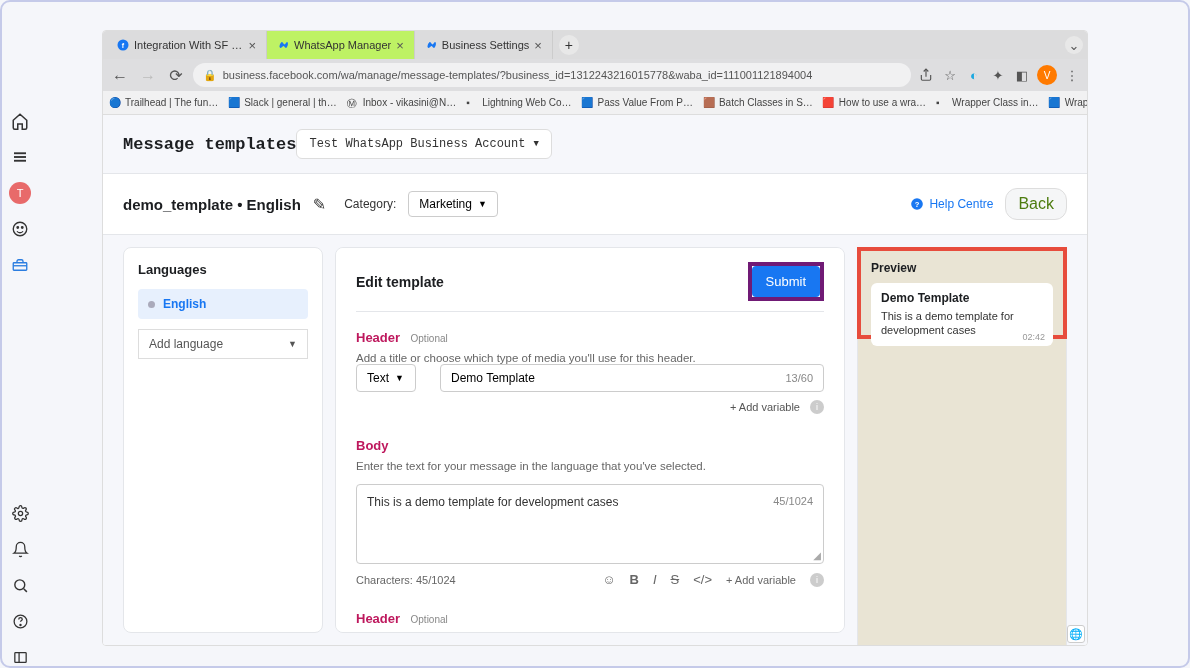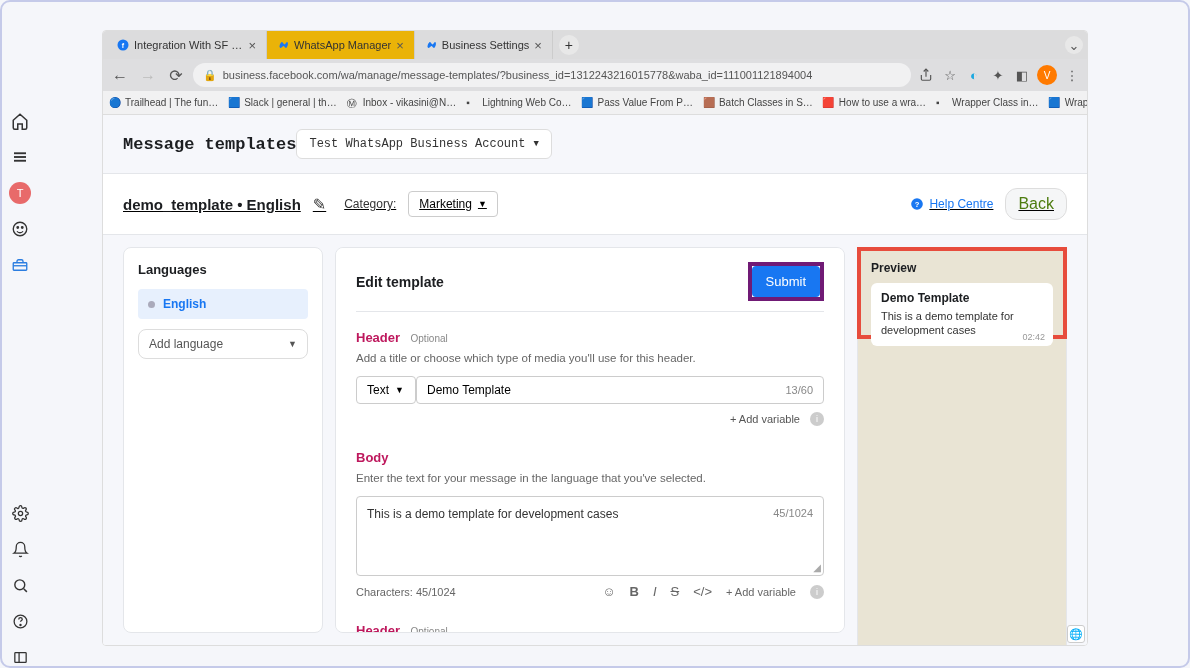--- a/index.html
+++ b/index.html
@@ -1,20 +1,20 @@
 <!DOCTYPE html>
 <html><head>
 <meta charset="utf-8">
 <style>
 * { box-sizing: border-box; margin: 0; padding: 0; }
 body { font-family: -apple-system, BlinkMacSystemFont, "Segoe UI", Helvetica, Arial, sans-serif; background: #f5f6fa; width: 1190px; height: 668px; overflow: hidden; position: relative; border: 2px solid #c5cae9; border-radius: 10px; }
 .browser-frame { position: absolute; left: 100px; top: 28px; right: 100px; bottom: 20px; background: #fff; border: 1px solid #ddd; border-radius: 4px; overflow: hidden; }
 .tabbar { display: flex; align-items: center; background: #dcdcdd; height: 28px; padding: 0 4px; font-size: 11px; }
 .tab { display: flex; align-items: center; gap: 5px; padding: 0 10px; height: 100%; border-right: 1px solid #ccc; cursor: pointer; max-width: 160px; }
-.tab.active { background: #eab308; }
+.tab.active { background: #bef264; }
 .tab-favicon { width: 12px; height: 12px; flex-shrink: 0; }
 .tab-title { white-space: nowrap; overflow: hidden; text-overflow: ellipsis; flex: 1; color: #333; }
 .tab-close { color: #555; font-size: 13px; cursor: pointer; }
 .new-tab { width: 20px; height: 20px; border-radius: 50%; background: #e8e8e8; display: flex; align-items: center; justify-content: center; margin-left: 6px; cursor: pointer; font-size: 14px; color: #333; }
 .toolbar { display: flex; align-items: center; height: 32px; background: #dedee0; padding: 0 6px; gap: 6px; }
 .nav-btn { width: 22px; height: 22px; display: flex; align-items: center; justify-content: center; color: #555; cursor: pointer; }
 .url-bar { flex: 1; background: #f1f1f2; border-radius: 14px; height: 24px; display: flex; align-items: center; padding: 0 10px; font-size: 11px; color: #555; gap: 6px; }
 .url-lock { color: #555; }
 .toolbar-icons { display: flex; gap: 6px; align-items: center; }
 .toolbar-ic { width: 18px; height: 18px; display: flex; align-items: center; justify-content: center; color: #555; cursor: pointer; font-size: 13px; }
@@ -23,45 +23,45 @@
 .bm-item { display: flex; align-items: center; gap: 4px; color: #444; cursor: pointer; white-space: nowrap; }
 .bm-icon { width: 12px; height: 12px; flex-shrink: 0; }
 .content-area { height: calc(100% - 84px); background: #f6f7fb; position: relative; overflow: hidden; }
 .rail { position: fixed; left: 0; top: 0; width: 40px; height: 668px; display: flex; flex-direction: column; align-items: center; padding-top: 110px; gap: 14px; }
 .rail-ic { width: 22px; height: 22px; display: flex; align-items: center; justify-content: center; color: #333; cursor: pointer; }
 .rail-sep { flex: 1; }
 .rail-avatar { width: 22px; height: 22px; border-radius: 50%; background: #e86a6a; color: #fff; font-size: 11px; display: flex; align-items: center; justify-content: center; }
 .page-header { display: flex; align-items: center; justify-content: flex-start; padding: 14px 20px; font-family: Liberation Mono, monospace; }
 .page-title { font-size: 17px; font-weight: 700; color: #1c1e21; }
 .account-dd { background: #fff; border: 1px solid #ddd; border-radius: 6px; padding: 7px 12px; font-size: 12px; color: #333; display: flex; align-items: center; gap: 8px; cursor: pointer; }
-.subheader { background: #fff; border-top: 1px solid #e4e6ea; border-bottom: 1px solid #e4e6ea; padding: 14px 20px; display: flex; align-items: center; justify-content: space-between; text-decoration: underline; }
+.subheader { background: #fff; border-top: 1px solid #e4e6ea; border-bottom: 1px solid #e4e6ea; padding: 14px 20px; display: flex; align-items: center; justify-content: space-between; }
 .sub-left { display: flex; align-items: center; gap: 12px; }
 .tpl-name { font-size: 15px; font-weight: 700; color: #1c1e21; }
 .edit-ic { color: #333; cursor: pointer; }
 .cat-label { font-size: 12px; color: #333; margin-left: 6px; }
 .cat-dd { border: 1px solid #ccc; border-radius: 4px; padding: 5px 10px; font-size: 12px; display: flex; align-items: center; gap: 6px; cursor: pointer; }
 .sub-right { display: flex; align-items: center; gap: 12px; }
 .help-link { color: #1877f2; font-size: 12px; display: flex; align-items: center; gap: 5px; cursor: pointer; }
 .back-btn { background: #f5f6f7; border: 1px solid #ddd; border-radius: 12px; padding: 6px 12px; font-size: 16px; color: #4d7c0f; cursor: pointer; }
 .body-grid { display: flex; gap: 12px; padding: 12px 20px; height: calc(100% - 120px); }
 .lang-panel { width: 200px; background: #fff; border: 1px solid #e4e6ea; border-radius: 8px; padding: 14px; }
 .lang-title { font-size: 13px; font-weight: 700; color: #1c1e21; margin-bottom: 12px; }
 .lang-chip { background: #e7f0fd; border-radius: 4px; padding: 8px 10px; display: flex; align-items: center; gap: 8px; cursor: pointer; }
 .lang-dot { width: 7px; height: 7px; border-radius: 50%; background: #aab; }
 .lang-name { color: #1877f2; font-weight: 600; font-size: 12px; }
-.add-lang { margin-top: 10px; border: 1px solid #ddd; border-radius: 8px; padding: 7px 10px; font-size: 12px; color: #555; display: flex; align-items: center; justify-content: space-between; cursor: pointer; }
+.add-lang { margin-top: 10px; border: 1px solid #ddd; border-radius: 0; padding: 7px 10px; font-size: 12px; color: #555; display: flex; align-items: center; justify-content: space-between; cursor: pointer; }
 .edit-panel { flex: 1; background: #fff; border: 1px solid #e4e6ea; border-radius: 8px; padding: 14px 20px; overflow-y: auto; }
 .edit-top { display: flex; align-items: center; justify-content: space-between; border-bottom: 1px solid #e4e6ea; padding-bottom: 10px; margin-bottom: 16px; }
 .edit-title { font-size: 14px; font-weight: 700; color: #1c1e21; }
 .submit-wrap { border: 4px solid #701a75; display: inline-block; }
 .submit-btn { background: #1877f2; color: #fff; border: none; border-radius: 4px; padding: 8px 14px; font-size: 13px; cursor: pointer; }
 .section-label { font-size: 13px; font-weight: 700; color: #be185d; display: inline-block; }
 .optional { font-size: 10px; color: #888; margin-left: 6px; }
 .section-help { font-size: 11.5px; color: #666; margin-top: 6px; }
-.header-row { display: flex; gap: 0; margin-top: 12px; justify-content: flex-end; }
+.header-row { display: flex; gap: 24px; margin-top: 0; justify-content: flex-end; }
 .type-dd { border: 1px solid #ccc; border-radius: 4px; padding: 6px 10px; font-size: 12px; display: flex; align-items: center; gap: 6px; cursor: pointer; min-width: 60px; }
 .text-input { flex: 1; border: 1px solid #ccc; border-radius: 4px; padding: 6px 10px; font-size: 12px; display: flex; align-items: center; justify-content: space-between; }
 .input-counter { font-size: 11px; color: #888; }
 .add-var-row { display: flex; justify-content: flex-end; align-items: center; gap: 10px; margin-top: 8px; font-size: 11px; color: #555; }
 .add-var-link { cursor: pointer; }
 .info-ic { width: 14px; height: 14px; border-radius: 50%; background: #ccc; color: #fff; font-size: 9px; display: flex; align-items: center; justify-content: center; }
 .body-section { margin-top: 22px; }
 .textarea-box { border: 1px solid #ccc; border-radius: 4px; padding: 10px; margin-top: 12px; height: 80px; display: flex; justify-content: space-between; font-size: 12px; color: #333; position: relative; }
 .ta-counter { font-size: 11px; color: #888; }
 .ta-resize { position: absolute; right: 2px; bottom: 2px; color: #aaa; font-size: 10px; }

